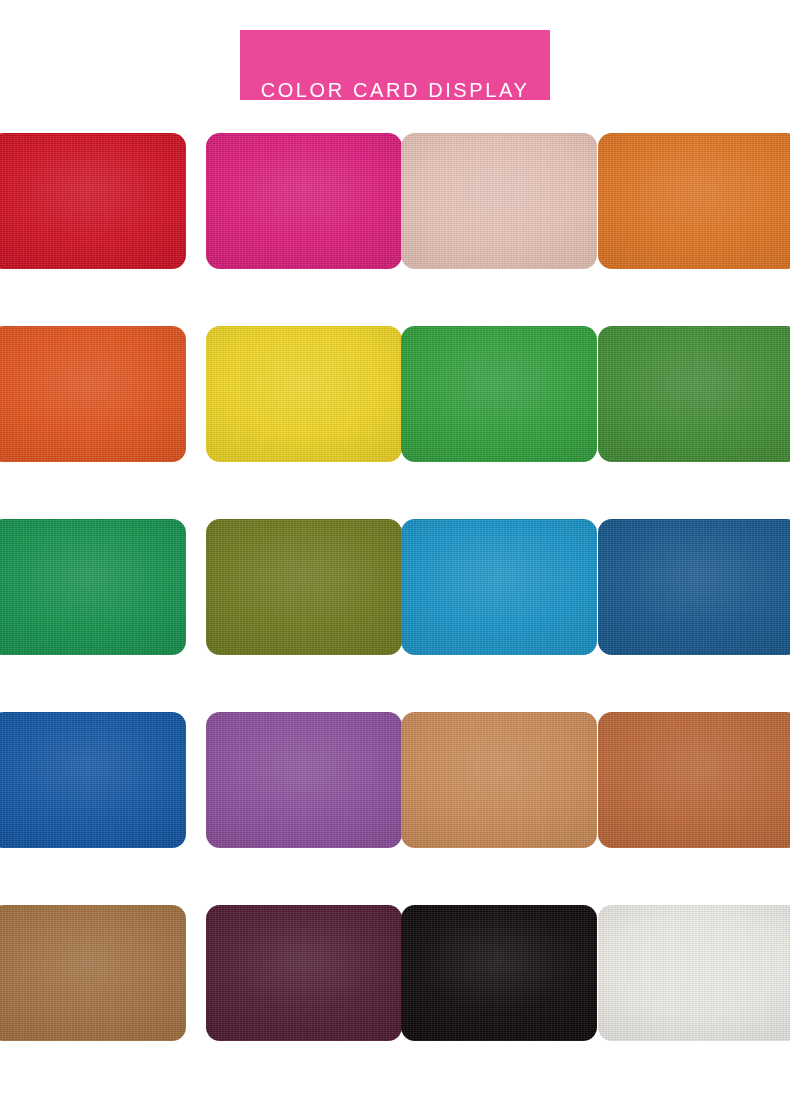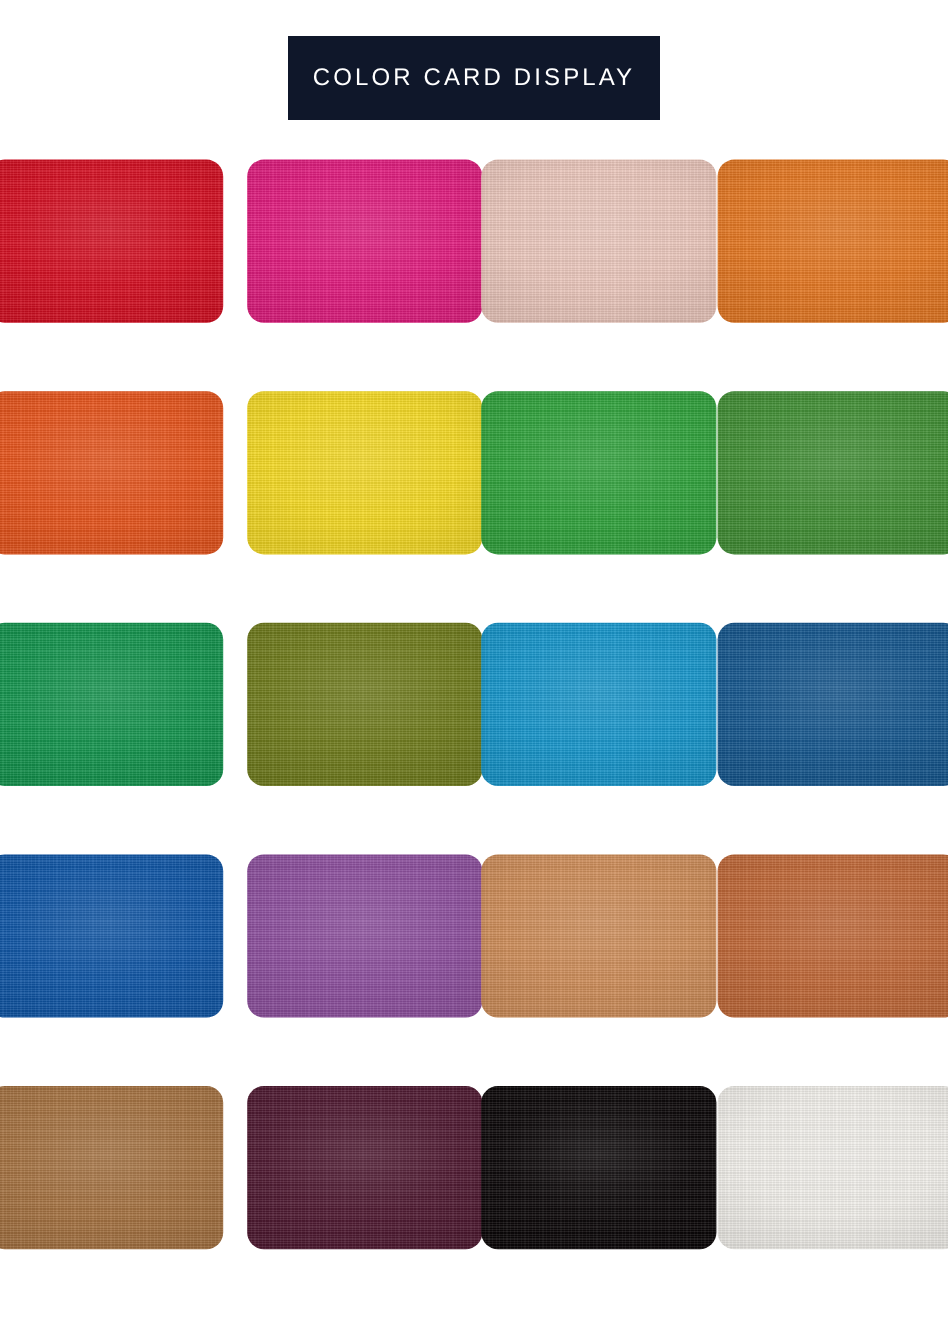--- a/index.html
+++ b/index.html
@@ -101,21 +101,21 @@
       radial-gradient(ellipse 75% 65% at 50% 42%,
         rgba(255,255,255,0.10) 0%,
         rgba(255,255,255,0.02) 55%,
         rgba(0,0,0,0.06) 100%);
     pointer-events: none;
   }
 </style>
 </head>
 <body style="background-color: rgb(255, 255, 255);">
 
-<div class="banner" style="background-color: #0f172a;">
+<div class="banner" style="background-color: #ec4899; align-items: flex-end;">
   <span class="banner-title" style="color: rgb(255, 255, 255);">COLOR CARD DISPLAY</span>
 </div>
 
 <div class="swatch-grid">
 
   <div class="swatch-row">
     <div class="swatch col-0" title="#D20D20" style="background-color: rgb(210, 13, 32);"></div>
     <div class="swatch col-1" title="#DE1A7C" style="background-color: rgb(222, 26, 124);"></div>
     <div class="swatch col-2" title="#E9C5BA" style="background-color: rgb(233, 197, 186);"></div>
     <div class="swatch col-3" title="#E27520" style="background-color: rgb(226, 117, 32);"></div>

